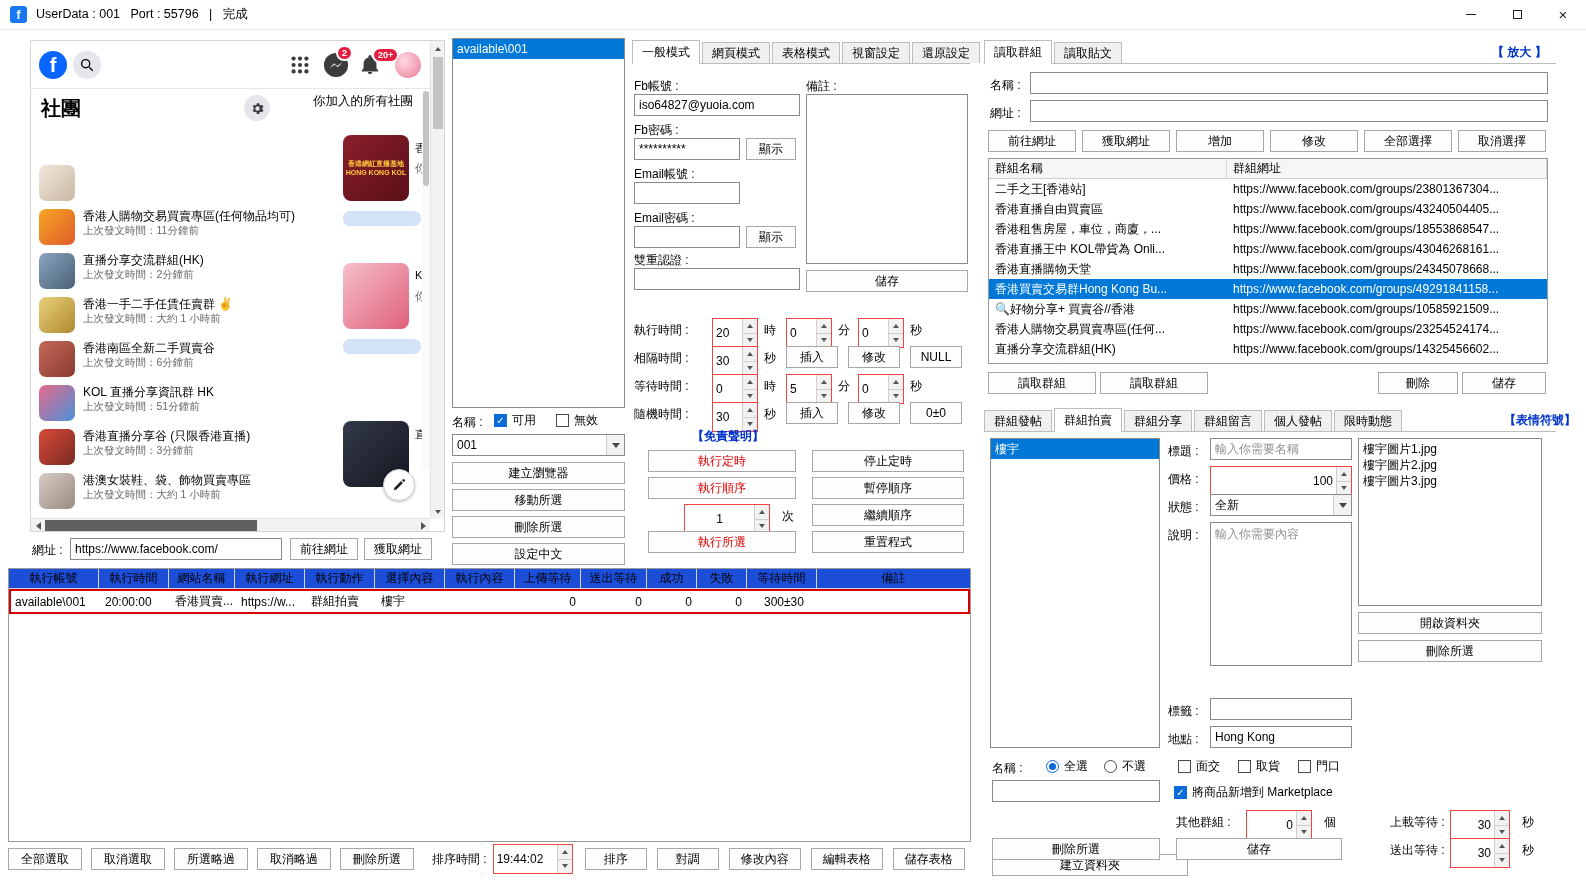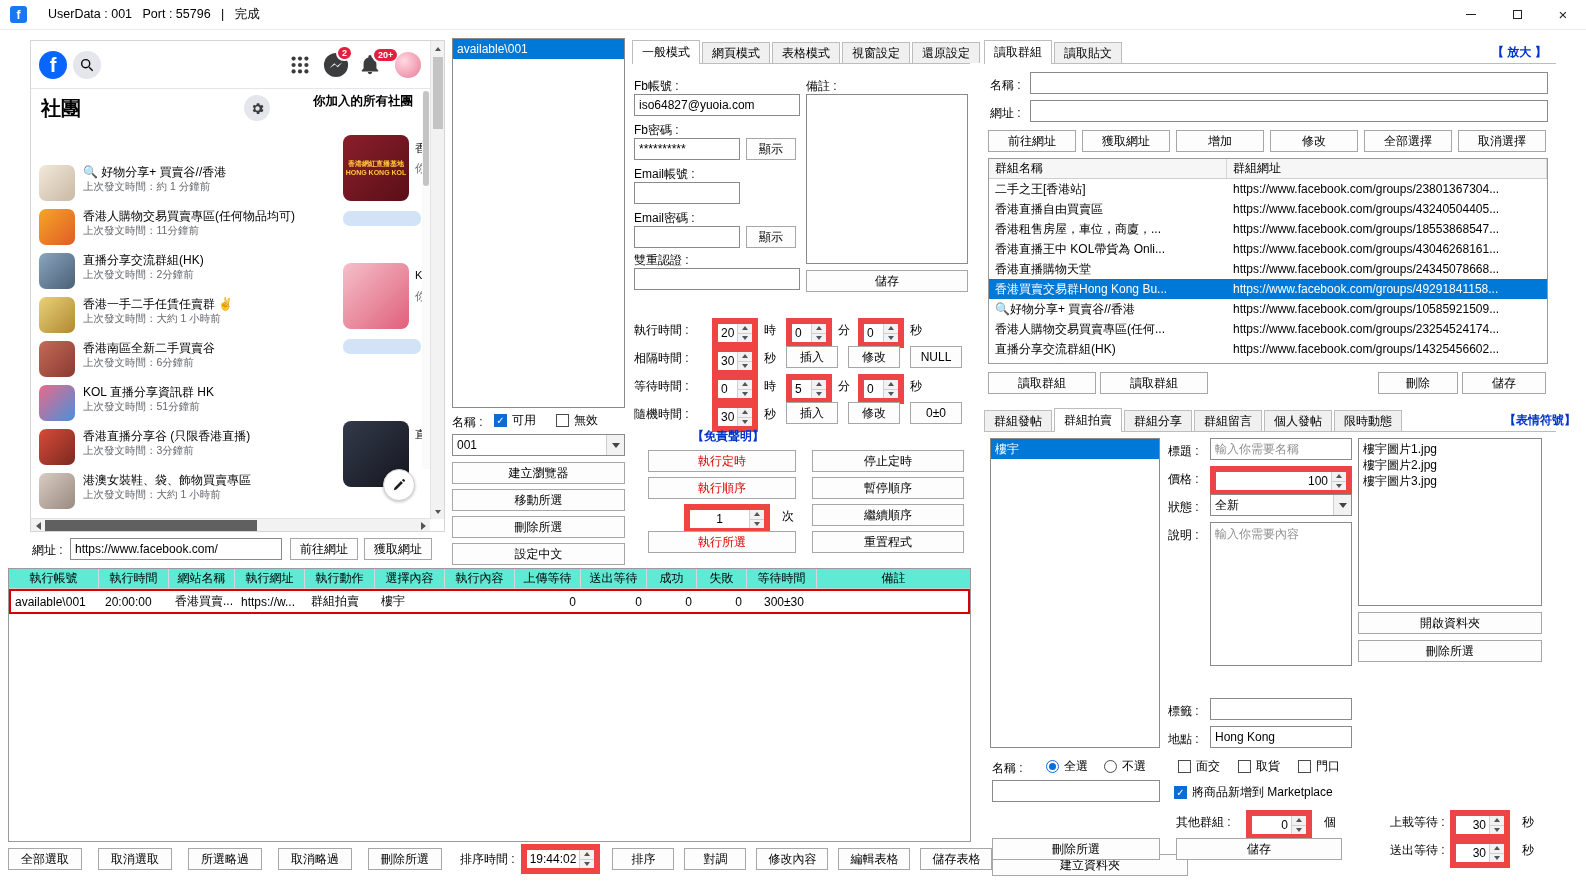--- a/index.html
+++ b/index.html
@@ -2,34 +2,34 @@
 <html><head>
 <meta charset="utf-8">
 <style>
 *{margin:0;padding:0;box-sizing:border-box}
 html,body{width:1586px;height:893px}
 body{position:relative;overflow:hidden;background:#fff;color:#000;font-family:"Liberation Sans","DejaVu Sans",sans-serif;font-size:12px}
 .abs{position:absolute}
 
 .titlebar{position:absolute;left:0;top:0;width:1586px;height:30px;background:#fff;border-bottom:1px solid #ebebeb;display:flex;align-items:center}
 .tb-ic{width:17px;height:17px;margin-left:10px;border-radius:3px;background:#1877f2;color:#fff;font-weight:bold;font-size:12px;display:flex;align-items:center;justify-content:center}
-.tb-title{margin-left:21px;font-size:12.5px;white-space:pre}
+.tb-title{margin-left:9px;font-size:12.5px;white-space:pre}
 .tb-ctl{margin-left:auto;display:flex;height:100%}
 .tb-btn{width:46px;height:100%;display:flex;align-items:center;justify-content:center;color:#222;font-size:15px}
 .tb-min{width:10px;border-top:1px solid #222}
 .tb-max{width:9px;height:9px;border:1px solid #222}
 
 .btn{display:flex;align-items:center;justify-content:center;background:#fdfdfd;border:1px solid #a7a7a7;height:22px;font-size:12px;white-space:nowrap;overflow:hidden}
 .btn.red{color:#e00000}
 .tinput{background:#fff;border:1px solid #8a8a8a;height:22px;display:flex;align-items:center;padding:0 4px;white-space:nowrap;overflow:hidden}
 .tarea{background:#fff;border:1px solid #8a8a8a;padding:3px 4px;overflow:hidden}
 .ph{color:#909090}
 .lbl{white-space:nowrap}
 .link{color:#0033cc;font-weight:bold;white-space:nowrap}
-.spin{display:flex;border:6px solid #ef4444;background:#fff;height:30px}
+.spin{display:flex;border:1px solid #ef4444;background:#fff;height:30px}
 .spin .sv{flex:1;display:flex;align-items:center;padding:0 3px;overflow:hidden;white-space:nowrap}
 .spin.sr .sv{justify-content:flex-end}
 .sa{width:15px;display:flex;flex-direction:column;border-left:1px solid #cfcfcf;flex:none}
 .sa .sb{flex:1;display:flex;align-items:center;justify-content:center;background:#f2f2f2}
 .sa .sb:first-child{border-bottom:1px solid #cfcfcf}
 .tu{width:0;height:0;border-left:3px solid transparent;border-right:3px solid transparent;border-bottom:4px solid #555}
 .td{width:0;height:0;border-left:3px solid transparent;border-right:3px solid transparent;border-top:4px solid #555}
 .tl{width:0;height:0;border-top:4px solid transparent;border-bottom:4px solid transparent;border-right:5px solid #555}
 .trr{width:0;height:0;border-top:4px solid transparent;border-bottom:4px solid transparent;border-left:5px solid #555}
 .combo{display:flex;border:1px solid #8a8a8a;background:#fff;height:22px}
@@ -60,39 +60,39 @@
 .badge{position:absolute;top:-7px;left:13px;background:#e41e3f;color:#fff;font-size:9px;font-weight:bold;border-radius:9px;padding:1px 4px;border:2px solid #fff;line-height:10px;white-space:nowrap}
 .fbtitle{position:absolute;left:10px;top:54px;font-size:20px;font-weight:bold}
 .gear{position:absolute;left:213px;top:54px;width:26px;height:26px;background:#e4e6eb}
 .sbox{position:absolute;left:8px;top:88px;width:252px;height:26px;border-radius:13px;background:#f0f2f5;display:flex;align-items:center;padding:0 10px;gap:6px;color:#65676b}
 .fbgroups{position:absolute;left:0;top:120px;width:272px;height:359px;overflow:hidden}
 .fgi{display:flex;gap:8px;padding:4px 8px;height:44px;align-items:flex-start}
 .fgav{width:36px;height:36px;border-radius:7px;flex:none}
 .fgt{flex:1;overflow:hidden}
 .fgn{font-size:12px;line-height:14px;max-height:28px;overflow:hidden;font-weight:500}
 .fgm{font-size:10.5px;color:#65676b;line-height:14px;white-space:nowrap;overflow:hidden}
-.joined{position:absolute;left:282px;top:52px;width:108px;font-size:12.5px;font-weight:bold;white-space:nowrap;overflow:hidden}
+.joined{position:absolute;left:282px;top:52px;width:108px;font-size:12.5px;font-weight:normal;white-space:nowrap;overflow:hidden}
 .cimg{position:absolute;width:66px;height:66px;border-radius:8px;overflow:hidden;display:flex;align-items:center;justify-content:center;text-align:center;color:#ffc83d;font-size:7px;font-weight:bold;line-height:9px;padding:2px}
 .cimg1{background:linear-gradient(135deg,#8a1f2a,#5a0f18)}
 .cimg2{background:linear-gradient(135deg,#f5bfca,#e0607a)}
 .cimg3{background:linear-gradient(135deg,#343a4a,#14161f)}
 .cside{position:absolute;width:9px;overflow:hidden;font-size:11px;white-space:nowrap}
 .pill{position:absolute;height:15px;width:78px;border-radius:7px;background:#d2e3f8}
 .compose{position:absolute;left:352px;top:428px;width:32px;height:32px;background:#fff;border:1px solid #d0d0d0;box-shadow:0 1px 3px rgba(0,0,0,.25)}
 .vsbin{position:absolute;left:391px;top:50px;width:8px;height:378px;background:#fafafa}
 .vsbin .th{position:absolute;left:1px;top:0;width:6px;height:95px;background:#c4c4c4;border-radius:3px}
 .vsb{position:absolute;right:0;top:0;width:14px;height:478px;background:#f2f2f2;border-left:1px solid #e3e3e3}
 .vsb .th{position:absolute;left:2px;top:16px;width:10px;height:72px;background:#c4c4c4}
 .sarr{position:absolute;left:0;width:14px;height:15px;display:flex;align-items:center;justify-content:center}
 .hsb{position:absolute;left:0;bottom:0;width:399px;height:13px;background:#f2f2f2;border-top:1px solid #e3e3e3}
 .hsb .th{position:absolute;left:14px;top:1px;width:212px;height:11px;background:#606060}
 .harr{position:absolute;top:0;width:14px;height:13px;display:flex;align-items:center;justify-content:center}
 
 .exec{position:absolute;left:8px;top:568px;width:963px;height:274px;border:1px solid #9a9a9a;background:#fff;overflow:hidden}
-.ehead{display:flex;height:20px;background:#5eead4;border-bottom:1px solid #cfcfcf}
+.ehead{display:flex;height:20px;background:#1d4ed8;border-bottom:1px solid #cfcfcf}
 .ehead span{display:flex;align-items:center;justify-content:center;border-right:1px solid #d8d8d8;flex:none;white-space:nowrap;overflow:hidden}
 .erow{display:flex;height:25px;align-items:center}
 .erow.highlighted{border:2px solid #d60000}
 .erow span{display:block;flex:none;white-space:nowrap;overflow:hidden;padding:0 4px}
 .ehead span:nth-of-type(1),.erow span:nth-of-type(1){width:90px}
 .ehead span:nth-of-type(2),.erow span:nth-of-type(2){width:70px}
 .ehead span:nth-of-type(3),.erow span:nth-of-type(3){width:66px}
 .ehead span:nth-of-type(4),.erow span:nth-of-type(4){width:70px}
 .ehead span:nth-of-type(5),.erow span:nth-of-type(5){width:70px}
 .ehead span:nth-of-type(6),.erow span:nth-of-type(6){width:70px}
@@ -100,21 +100,21 @@
 .ehead span:nth-of-type(8),.erow span:nth-of-type(8){width:66px}
 .ehead span:nth-of-type(9),.erow span:nth-of-type(9){width:66px}
 .ehead span:nth-of-type(10),.erow span:nth-of-type(10){width:50px}
 .ehead span:nth-of-type(11),.erow span:nth-of-type(11){width:50px}
 .ehead span:nth-of-type(12),.erow span:nth-of-type(12){width:70px}
 .ehead span:nth-of-type(13),.erow span:nth-of-type(13){flex:1;border-right:none}
 .erow span:nth-of-type(8),.erow span:nth-of-type(9),.erow span:nth-of-type(10),.erow span:nth-of-type(11){text-align:right;padding-right:7px}
 .erow span:nth-of-type(12){text-align:center}
 
 .bbar{position:absolute;left:8px;top:848px;width:966px;height:22px;display:flex;align-items:center}
-.bgroup{display:flex;gap:16px}
+.bgroup{display:flex;gap:9px}
 .w74{width:74px}
 .bgroup.rgt{margin-left:12px;gap:10px}
 .bgroup.rgt .btn:nth-of-type(1),.bgroup.rgt .btn:nth-of-type(2){width:62px}
 .bgroup.rgt .btn:nth-of-type(3),.bgroup.rgt .btn:nth-of-type(4),.bgroup.rgt .btn:nth-of-type(5){width:72px}
 
 .grp{position:absolute;left:988px;top:158px;width:560px;height:206px;border:1px solid #9a9a9a;background:#fff;overflow:hidden}
 .ghead{display:flex;height:20px;background:#f6f6f6;border-bottom:1px solid #cfcfcf}
 .ghead span{display:flex;align-items:center;padding:0 6px;border-right:1px solid #d8d8d8;white-space:nowrap;overflow:hidden}
 .gn{width:238px;flex:none}
 .gu{flex:1}
@@ -182,24 +182,20 @@
     <svg width="15" height="15" viewBox="0 0 24 24">
         <path fill="#3b3c3e" fill-rule="evenodd" d="M19.4 12.9l2.1 1.6-2 3.5-2.5-1a8 8 0 01-1.7 1l-.4 2.6h-4l-.4-2.6a8 8 0 01-1.7-1l-2.5 1-2-3.5 2.1-1.6a8 8 0 010-1.8L4.3 9.5l2-3.5 2.5 1a8 8 0 011.7-1l.4-2.6h4l.4 2.6a8 8 0 011.7 1l2.5-1 2 3.5-2.1 1.6a8 8 0 010 1.8zM12 15.5a3.5 3.5 0 110-7 3.5 3.5 0 010 7z"></path>
       </svg>
   </span>
 
 
   <div class="fbgroups">
 
       <div class="fgi">
         <span class="fgav" style="background:linear-gradient(135deg,#f2e8da,#c9b9a5)"></span>
-        <span class="fgt">
-          <span class="fgn">🔍 好物分享+ 買賣谷//香港</span>
-          <span class="fgm">上次發文時間：約 1 分鐘前</span>
-        </span>
       </div>
 
       <div class="fgi">
         <span class="fgav" style="background:linear-gradient(135deg,#f5a623,#e05c2a)"></span>
         <span class="fgt">
           <span class="fgn">香港人購物交易買賣專區(任何物品均可)</span>
           <span class="fgm">上次發文時間：11分鐘前</span>
         </span>
       </div>
 

